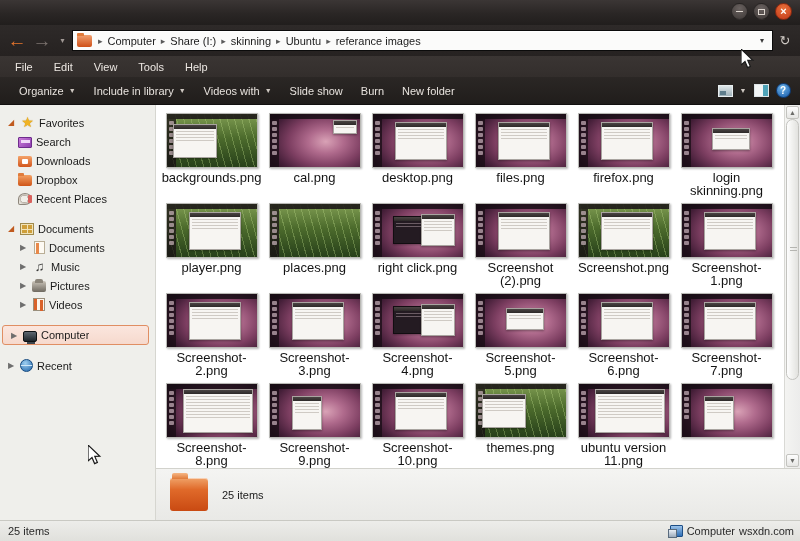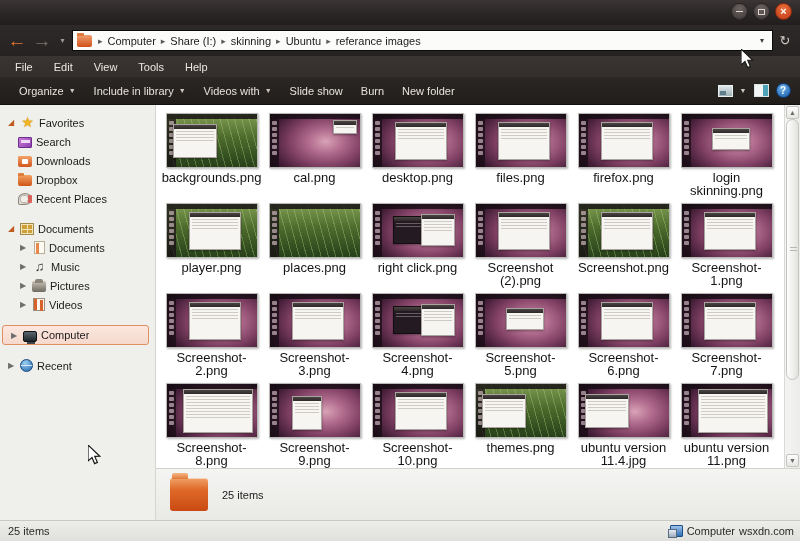--- a/index.html
+++ b/index.html
@@ -995,42 +995,20 @@
                 <div class="wall"></div>
                 <div class="topbar"></div>
                 <div class="launcher">
                   <i></i>
                   <i></i>
                   <i></i>
                   <i></i>
                   <i></i>
                   <i></i>
                 </div>
-                <div class="win" style="left:6px;top:10px;width:44px;height:34px">
-                  <div class="wt"></div>
-                  <div class="wl"></div>
-                  <div class="wl"></div>
-                  <div class="wl"></div>
-                  <div class="wl"></div>
-                </div>
-              </div>
-              <div class="fname">ubuntu version 11.4.jpg</div>
-            </div>
-            <div class="fileitem">
-              <div class="thumb">
-                <div class="wall"></div>
-                <div class="topbar"></div>
-                <div class="launcher">
-                  <i></i>
-                  <i></i>
-                  <i></i>
-                  <i></i>
-                  <i></i>
-                  <i></i>
-                </div>
                 <div class="win" style="left:16px;top:5px;width:70px;height:44px">
                   <div class="wt"></div>
                   <div class="wl"></div>
                   <div class="wl"></div>
                   <div class="wl"></div>
                   <div class="wl"></div>
                   <div class="wl"></div>
                   <div class="wl"></div>
                   <div class="wl"></div>
                   <div class="wl"></div>

